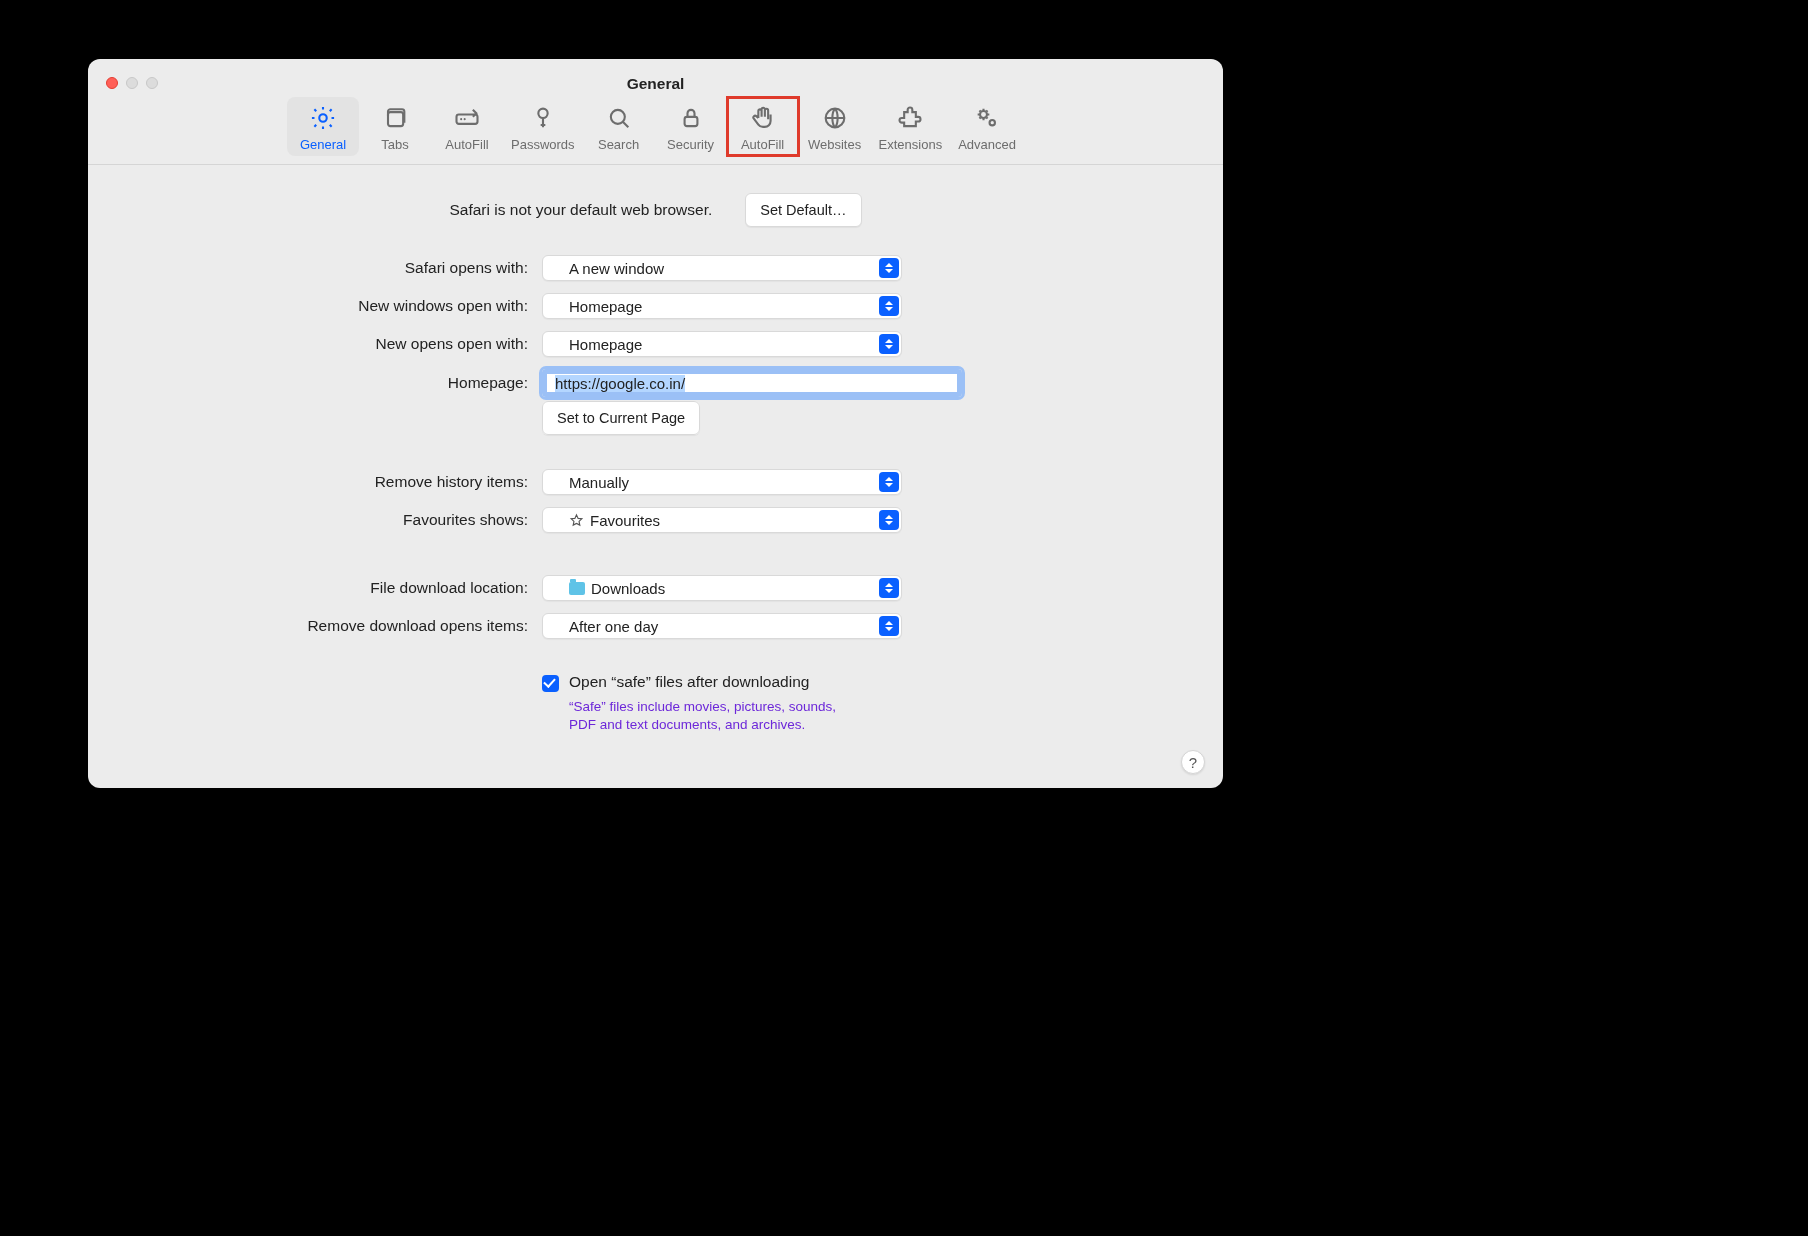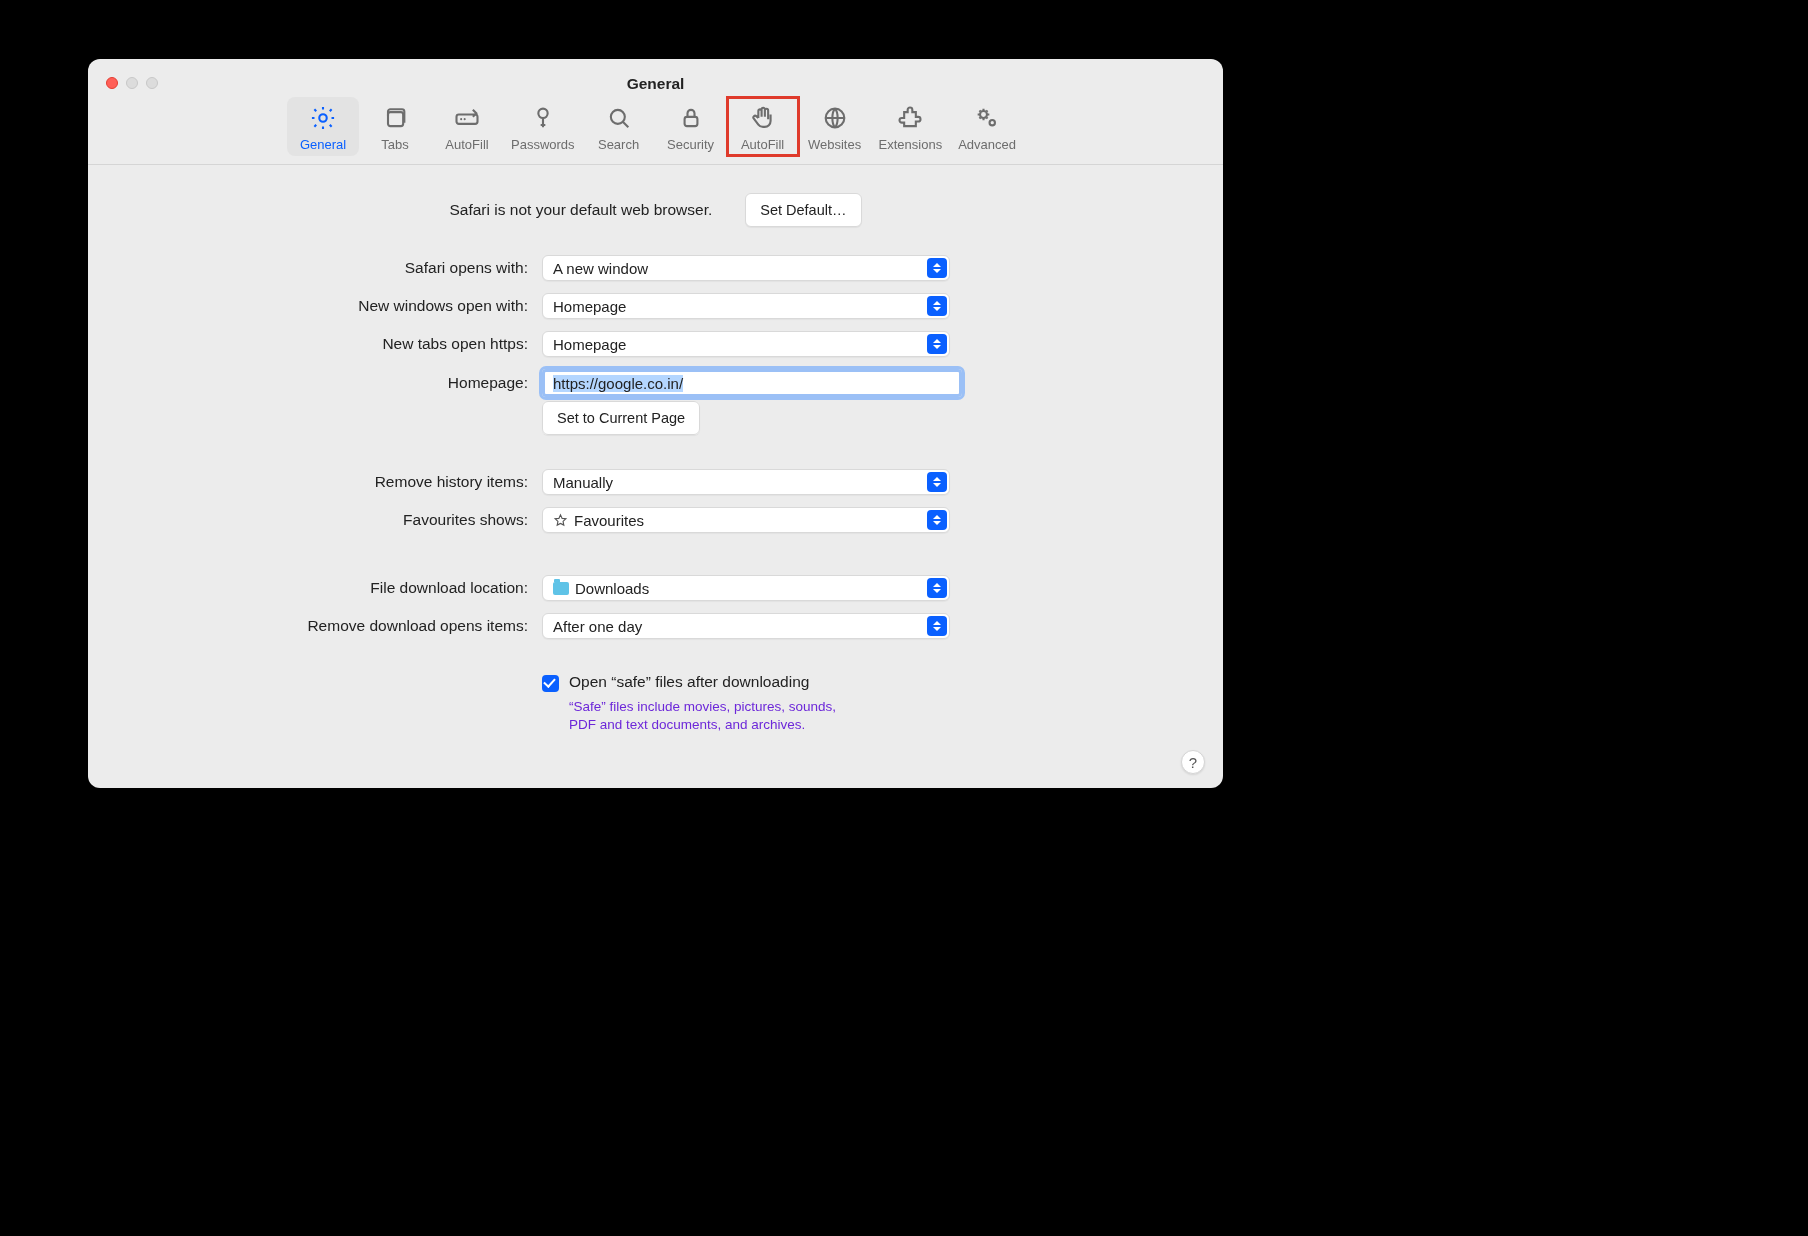--- a/index.html
+++ b/index.html
@@ -70,42 +70,42 @@
   }
   .form {
     display:grid;
     grid-template-columns: 400px 420px;
     column-gap:14px;
     row-gap:12px;
     align-items:center;
   }
   .form .label { text-align:right; font-size:15.5px; color:#222;}
   .select {
-    position:relative; width:408px; height:26px;
+    position:relative; width:360px; height:26px;
     background:#fff; border:1px solid #d9d9d9; border-radius:6px;
-    display:flex; align-items:center; padding:0 10px;
+    display:flex; align-items:center; padding:0 26px;
     box-shadow: 0 1px 1px rgba(0,0,0,0.04);
     font-size:15px;
   }
   .select .arrows {
     position:absolute; right:2px; top:2px; bottom:2px; width:20px;
     background:#0a60ff; border-radius:4px;
     display:flex; flex-direction:column; align-items:center; justify-content:center;
     gap:0px;
   }
   .select .arrows::before,
   .select .arrows::after {
     content:""; width:0;height:0; border-left:4px solid transparent; border-right:4px solid transparent;
   }
   .select .arrows::before { border-bottom:4px solid #fff; margin-bottom:2px;}
   .select .arrows::after { border-top:4px solid #fff;}
   .select .pre-icon { margin-right:6px; display:inline-flex; }
   .textfield {
     width:420px; height:28px;
-    border:3px solid #a16207; border-radius:4px;
+    border:5px solid #a16207; border-radius:4px;
     padding:0 8px; font-size:15px;
     display:flex; align-items:center;
   }
   .textfield.focused { outline:3px solid #9bc0f6; border-color:#9bc0f6; background:#fff;}
   .textfield .sel { background:#b4d6ff; }
   .spacer { height:18px; grid-column:1 / -1;}
   .checkbox-row {
     display:flex; align-items:flex-start; gap:10px;
   }
   .cb {
@@ -259,21 +259,21 @@
         <span>A new window</span>
         <span class="arrows"></span>
       </div>
 
       <div class="label">New windows open with:</div>
       <div class="select">
         <span>Homepage</span>
         <span class="arrows"></span>
       </div>
 
-      <div class="label">New tabs open https:</div>
+      <div class="label">New opens open with:</div>
       <div class="select">
         <span>Homepage</span>
         <span class="arrows"></span>
       </div>
 
       <div class="label">Homepage:</div>
       <div class="textfield focused">
         <span class="sel">https://google.co.in/</span>
       </div>
 

